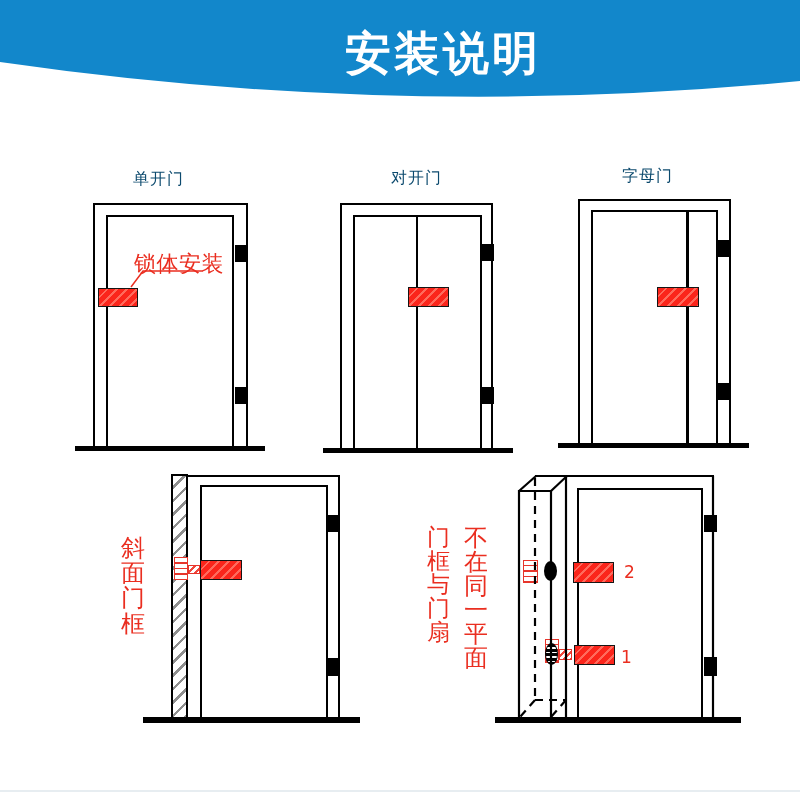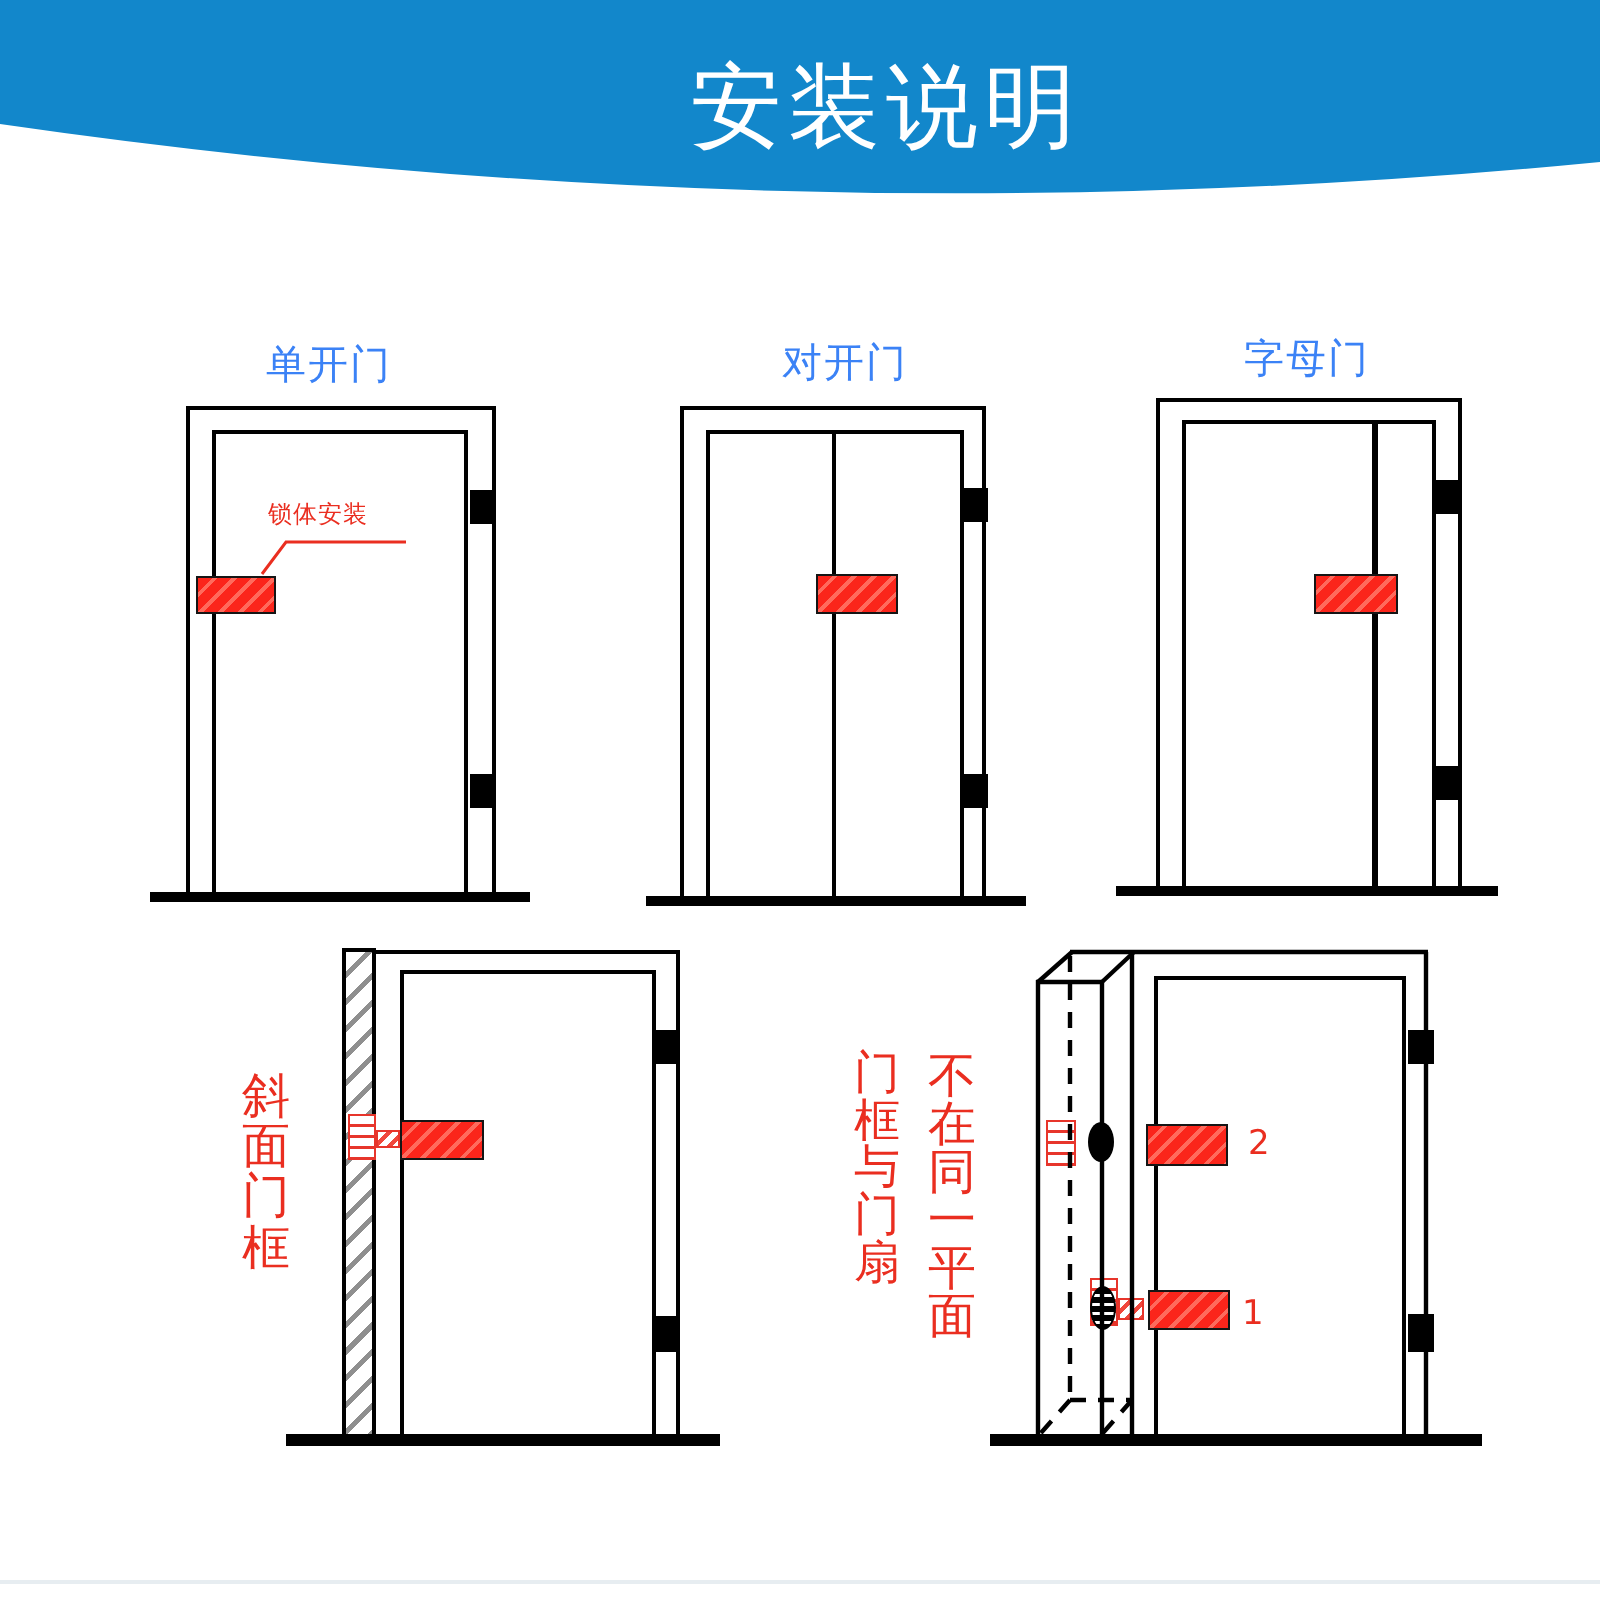--- a/index.html
+++ b/index.html
@@ -3,25 +3,25 @@
 <meta charset="utf-8">
 <style>
   html,body{margin:0;padding:0;background:#fff;}
   .canvas{position:relative;width:800px;height:800px;background:#fff;overflow:hidden;
           font-family:"DejaVu Sans",sans-serif;}
   .abs{position:absolute;}
   .g{position:absolute;inset:0;}
   
   .header-svg{position:absolute;left:0;top:0;}
   .header-title{position:absolute;left:443px;top:23px;transform:translateX(-50%);
-                color:#ffffff;font-size:46px;letter-spacing:3px;white-space:nowrap;font-weight:400;}
+                color:#ffffff;font-size:46px;letter-spacing:3px;white-space:nowrap;font-weight:700;}
   
-  .dtitle{color:#3b82f6;font-size:20px;letter-spacing:1px;white-space:nowrap;}
+  .dtitle{color:#0c4a6e;font-size:16px;letter-spacing:1px;white-space:nowrap;}
   .vtext{color:#ea2e20;width:1.05em;word-break:break-all;}
-  .lock-note{color:#ea2e20;font-size:12px;letter-spacing:0.5px;white-space:nowrap;}
+  .lock-note{color:#ea2e20;font-size:22px;letter-spacing:0.5px;white-space:nowrap;}
   .num{color:#ea2e20;font-size:17px;}
   
   .frame{border:2px solid #000;border-bottom:none;box-sizing:border-box;}
   .thinline{background:#000;}
   .hinge{background:#000;}
   .ground{background:#000;}
   .lock{box-sizing:border-box;border:1.5px solid #151515;
         background:repeating-linear-gradient(135deg,#fb251b 0 5px,#ff6a5c 5px 7px);}
   .strike{box-sizing:border-box;border:1.5px solid #e7352b;
         background:repeating-linear-gradient(180deg,#ffffff 0 4px,#e7352b 4px 5.5px);}

